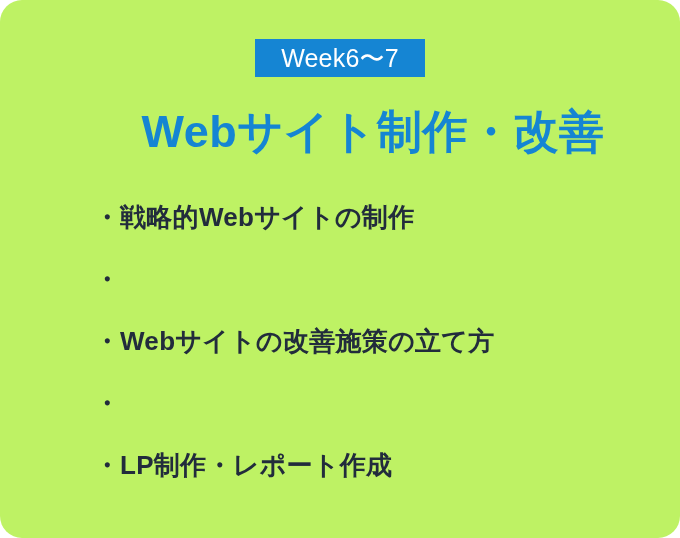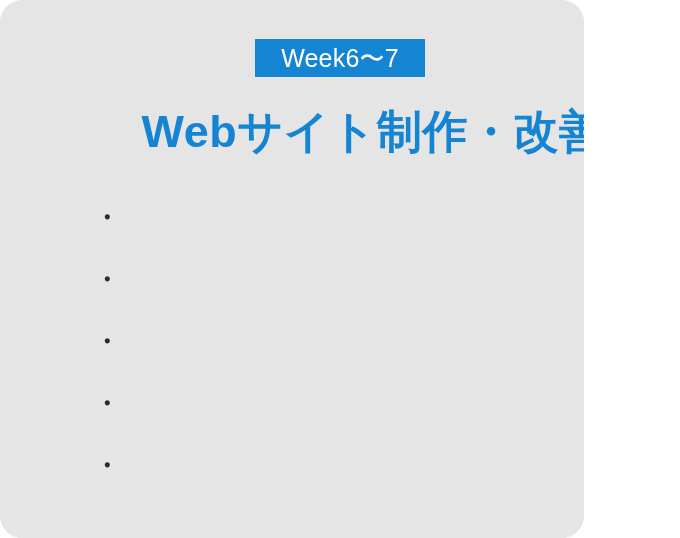--- a/index.html
+++ b/index.html
@@ -11,23 +11,23 @@
   body {
     width: 680px;
     height: 538px;
     overflow: hidden;
     font-family: "Liberation Sans", "DejaVu Sans", sans-serif;
   }
 
   .card {
     position: relative;
     box-sizing: border-box;
-    width: 584px;
+    width: 680px;
     height: 538px;
-    background: #e5e5e5;
+    background: #bef264;
     border-radius: 22px;
     overflow: hidden;
     padding: 0;
   }
 
   
   .badge-row {
     position: absolute;
     top: 39px;
     left: 0;
@@ -108,32 +108,35 @@
   <div class="badge-row">
     <span class="badge">Week6〜7</span>
   </div>
 
   <div class="title">Webサイト制作・改善</div>
 
   <ul class="list">
 
     <li class="list-item">
       <span class="bullet">・</span>
+      <span class="item-text">戦略的Webサイトの制作</span>
     </li>
 
     <li class="list-item">
       <span class="bullet">・</span>
     </li>
 
     <li class="list-item">
       <span class="bullet">・</span>
+      <span class="item-text">Webサイトの改善施策の立て方</span>
     </li>
 
     <li class="list-item">
       <span class="bullet">・</span>
     </li>
 
     <li class="list-item">
       <span class="bullet">・</span>
+      <span class="item-text">LP制作・レポート作成</span>
     </li>
 
   </ul>
 </div>
 
 </body></html>

